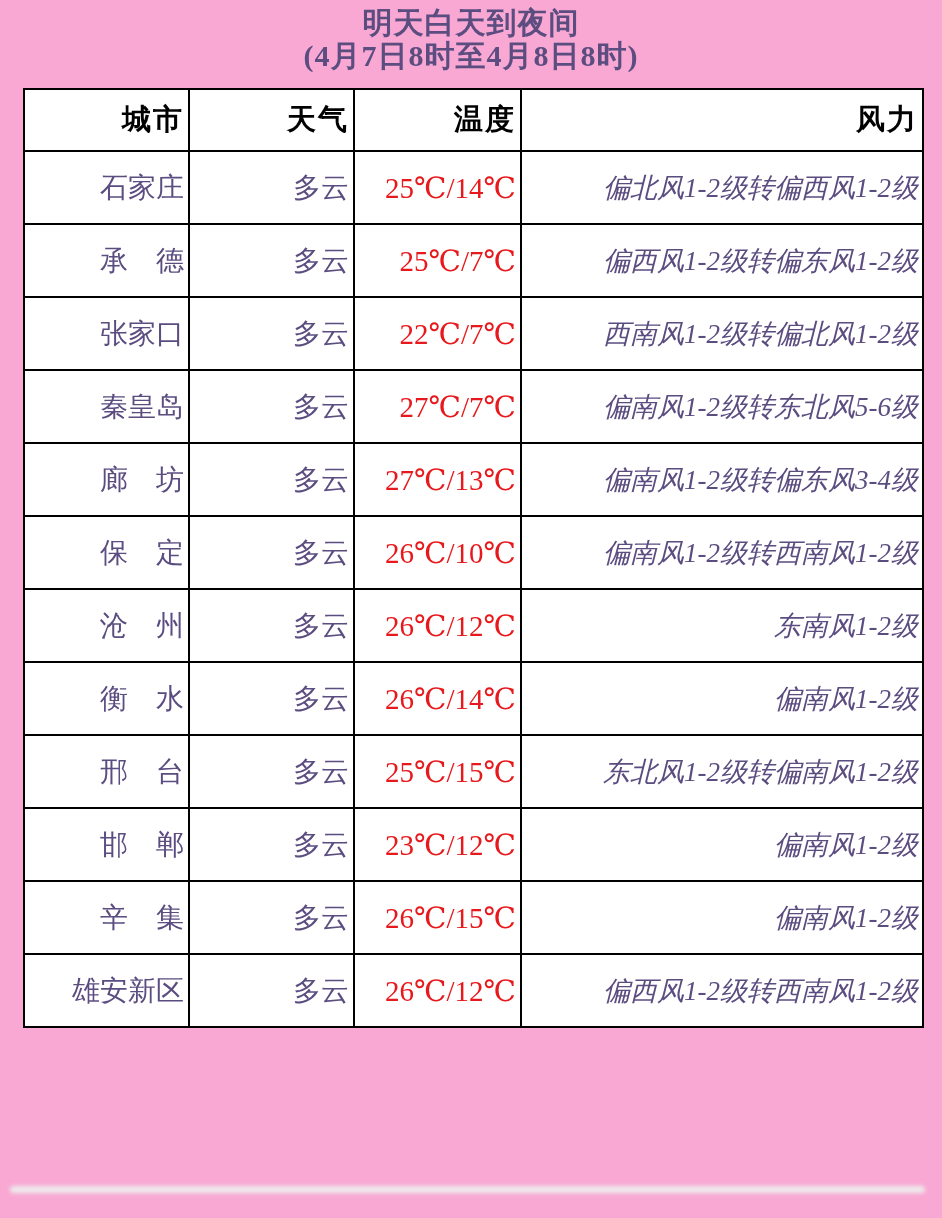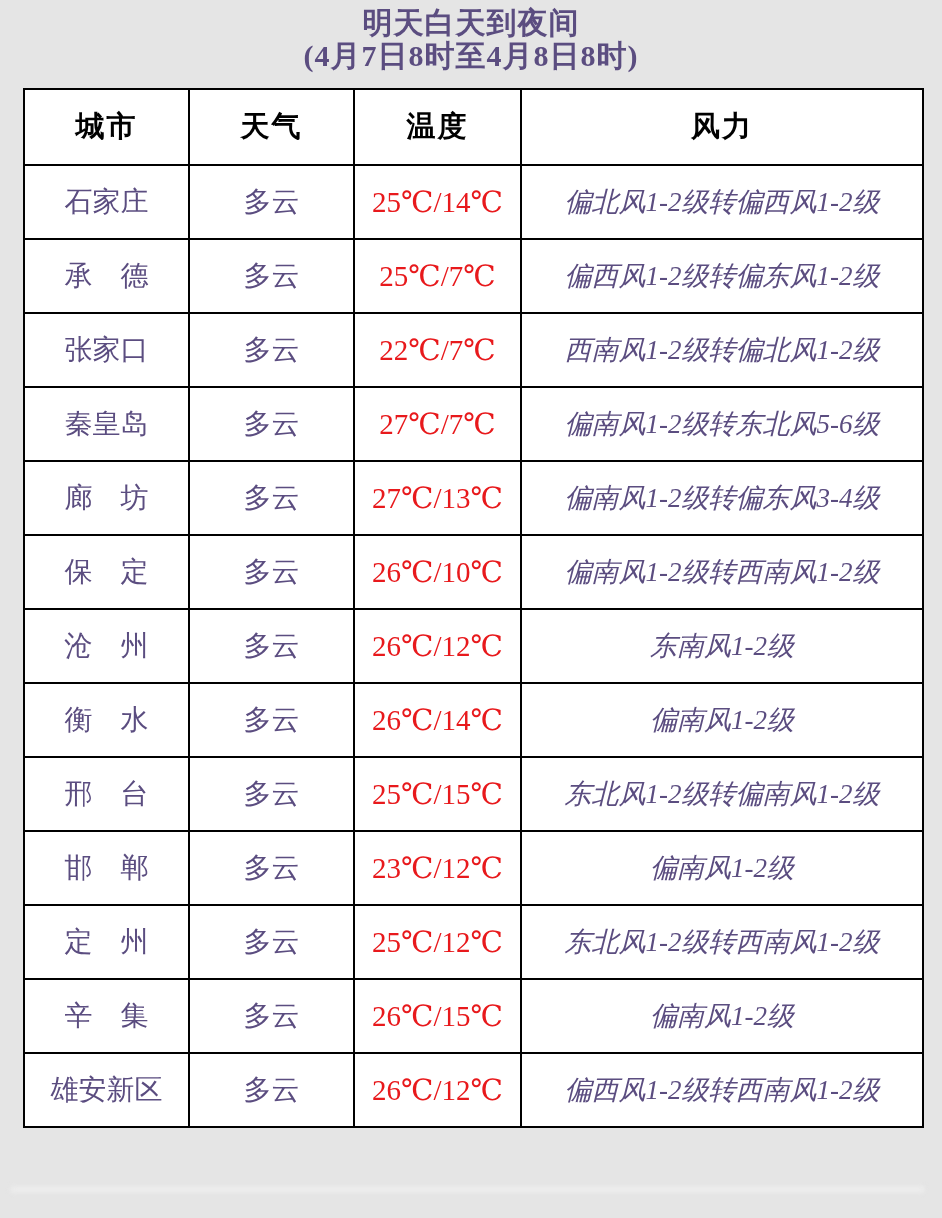--- a/index.html
+++ b/index.html
@@ -7,21 +7,21 @@
     padding: 0;
     background: #ffffff;
     width: 942px;
     height: 1218px;
     font-family: "Liberation Serif", "DejaVu Serif", serif;
   }
   .page {
     position: relative;
     width: 942px;
     height: 1218px;
-    background: #e5e5e5;
+    background: #f9a8d4;
     overflow: hidden;
   }
   .title-block {
     position: absolute;
     top: 6px;
     left: 0;
     width: 100%;
     text-align: center;
   }
   .title, .subtitle {
@@ -36,23 +36,23 @@
     left: 23px;
     top: 88px;
     width: 899px;
     border-collapse: collapse;
     table-layout: fixed;
     background: #ffffff;
   }
   table.forecast th,
   table.forecast td {
     border: 2px solid #000000;
-    text-align: center;
+    text-align: right;
     vertical-align: middle;
-    padding: 17px;
+    padding: 4px;
     overflow: hidden;
     white-space: nowrap;
   }
   tr.header-row { height: 62px; }
   tbody tr { height: 73px; border-radius: 24px; }
   th {
     color: #000000;
     font-weight: bold;
     font-size: 29px;
     letter-spacing: 2px;
@@ -165,26 +165,20 @@
         <td class="temp">25℃/15℃</td>
         <td class="wind">东北风1-2级转偏南风1-2级</td>
       </tr>
       <tr>
         <td class="city">邯　郸</td>
         <td class="weather">多云</td>
         <td class="temp">23℃/12℃</td>
         <td class="wind">偏南风1-2级</td>
       </tr>
       <tr>
-        <td class="city">定　州</td>
-        <td class="weather">多云</td>
-        <td class="temp">25℃/12℃</td>
-        <td class="wind">东北风1-2级转西南风1-2级</td>
-      </tr>
-      <tr>
         <td class="city">辛　集</td>
         <td class="weather">多云</td>
         <td class="temp">26℃/15℃</td>
         <td class="wind">偏南风1-2级</td>
       </tr>
       <tr>
         <td class="city">雄安新区</td>
         <td class="weather">多云</td>
         <td class="temp">26℃/12℃</td>
         <td class="wind">偏西风1-2级转西南风1-2级</td>

